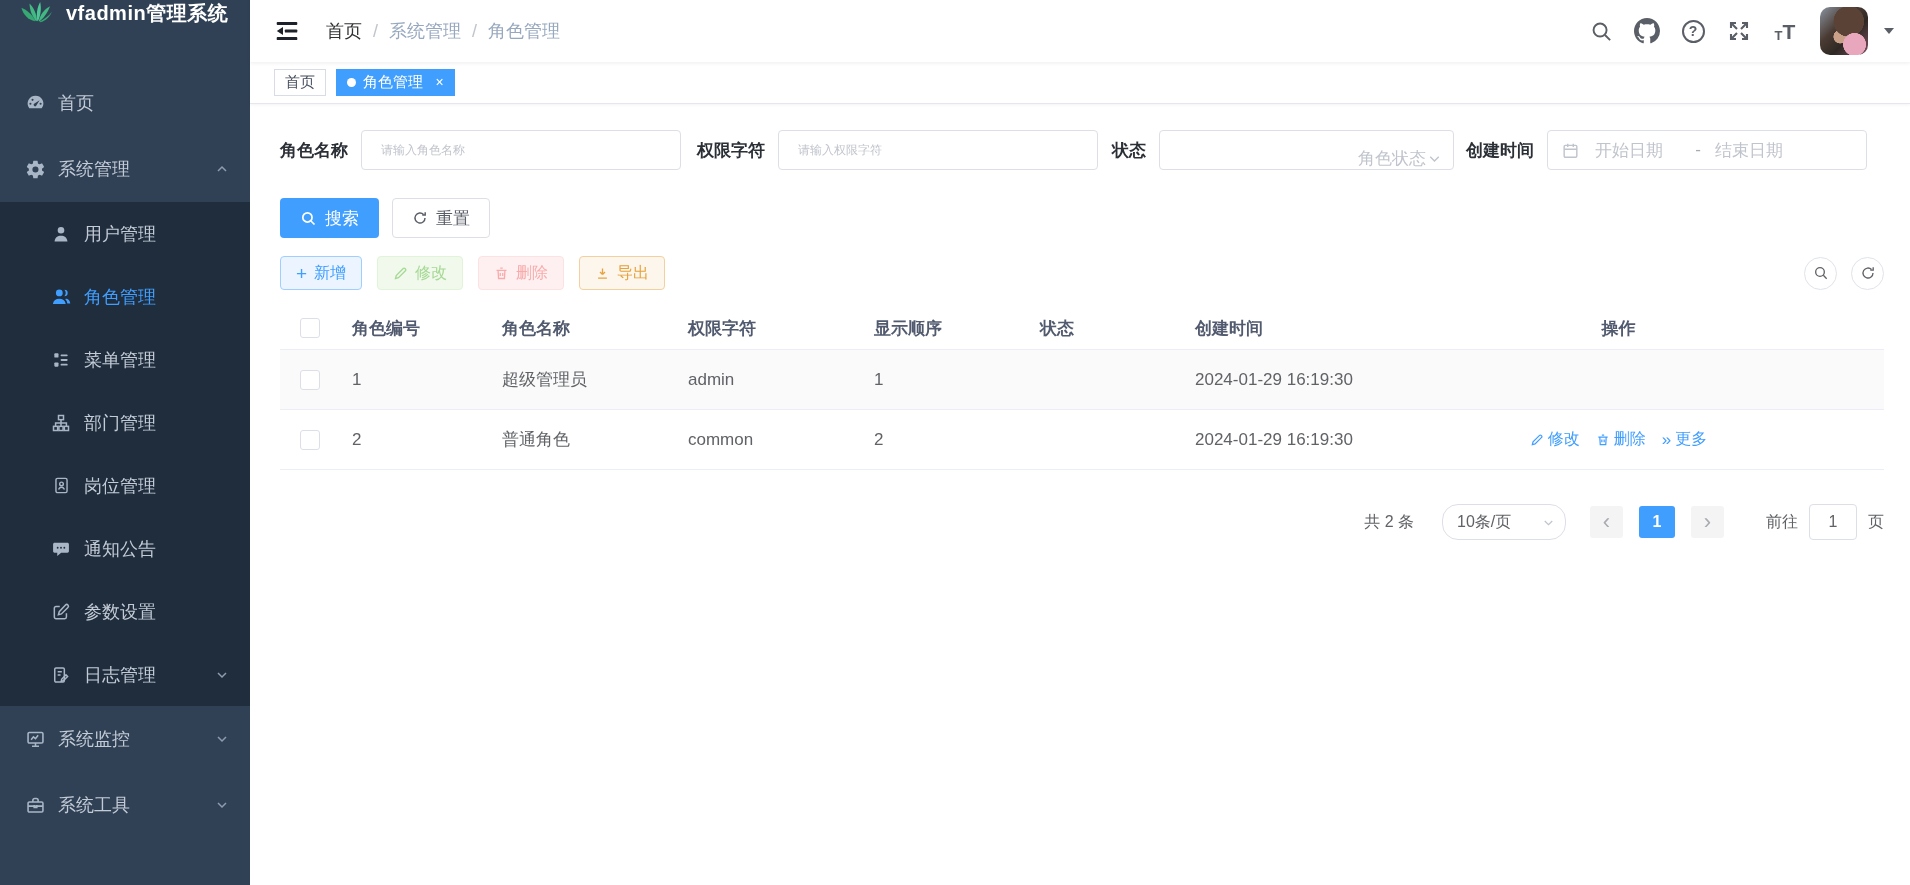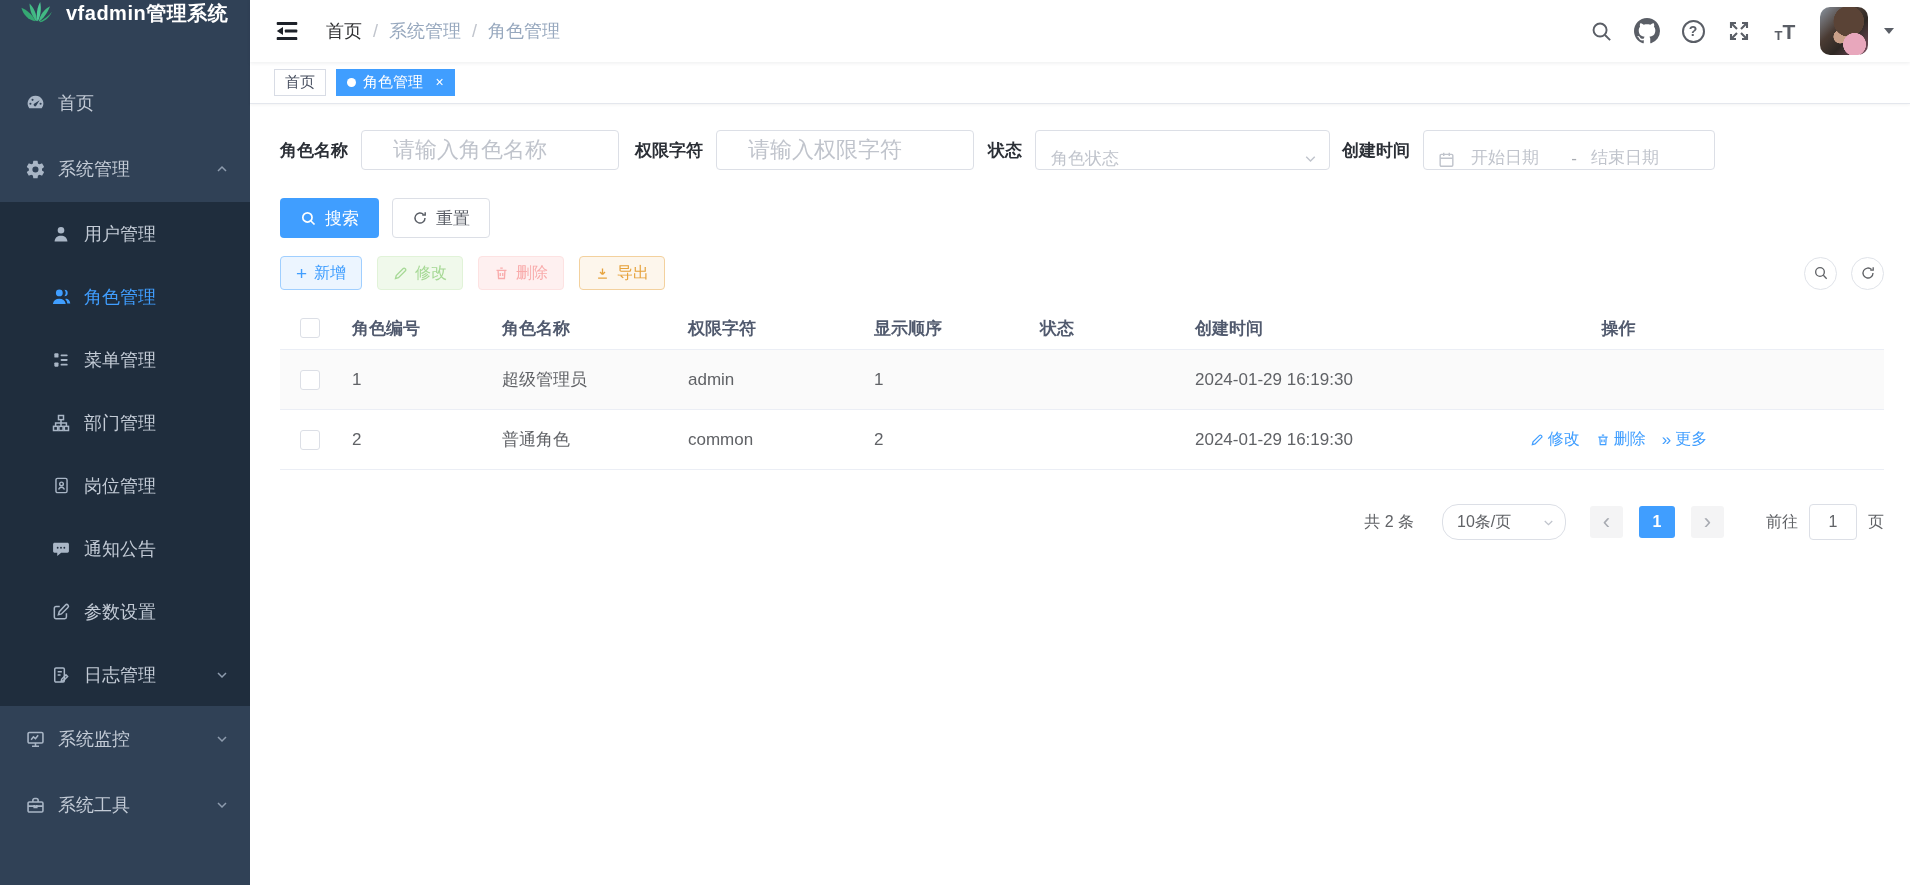--- a/index.html
+++ b/index.html
@@ -51,25 +51,25 @@
   .tag.active { background:#409eff; border-color:#409eff; color:#fff; padding-right:6px; }
   .tag-dot { width:9px; height:9px; border-radius:50%; background:#fff; margin-right:7px; }
   .tag-close { margin-left:8px; width:17px; height:17px; line-height:16px; text-align:center; border-radius:50%; font-size:14px; }
 
   .content { flex:1; background:#fff; padding:26px 26px 0 30px; overflow:hidden; }
 
   
   .filters { display:flex; align-items:center; }
   .f-label { font-weight:bold; font-size:17px; color:#2b2f36; margin-right:13px; white-space:nowrap; }
   .f-ctl { height:40px; border:1px solid #dcdfe6; border-radius:4px; background:#fff; }
-  input.inp { width:258px; padding:0 31px; font-size:22px; color:#606266; font-family:inherit; outline:none; }
+  input.inp { width:320px; padding:0 19px; font-size:12px; color:#606266; font-family:inherit; outline:none; }
   input.inp::placeholder { color:#c0c4cc; }
   .mr16 { margin-right:16px; } .mr14 { margin-right:14px; } .mr12 { margin-right:12px; }
-  .sel { width:295px; display:flex; align-items:center; justify-content:space-between; padding:16px 10px 0 15px; color:#c0c4cc; font-size:17px; cursor:pointer; }
-  .daterange { width:292px; display:flex; align-items:flex-end; padding:0 13px; color:#c0c4cc; font-size:17px; cursor:pointer; }
+  .sel { width:295px; display:flex; align-items:center; justify-content:flex-end; padding:16px 10px 0 15px; color:#c0c4cc; font-size:17px; cursor:pointer; }
+  .daterange { width:320px; display:flex; align-items:center; padding:0 13px; color:#c0c4cc; font-size:17px; cursor:pointer; }
   .daterange .cal { margin-right:15px; display:flex; }
   .dr-start { width:86px; } .dr-sep { width:34px; text-align:center; color:#a8abb2; } .dr-end { width:86px; }
 
   
   .btn-row { margin-top:28px; display:flex; gap:13px; }
   .btn { height:40px; border-radius:4px; font-size:17px; display:inline-flex; align-items:center; gap:8px; padding:0 19px; cursor:pointer; border:1px solid transparent; }
   .btn-primary { background:#409eff; color:#fff; }
   .btn-plain { background:#fff; border-color:#dcdfe6; color:#5a5e66; }
 
   .tool-row { margin-top:18px; display:flex; gap:15px; align-items:center; }

